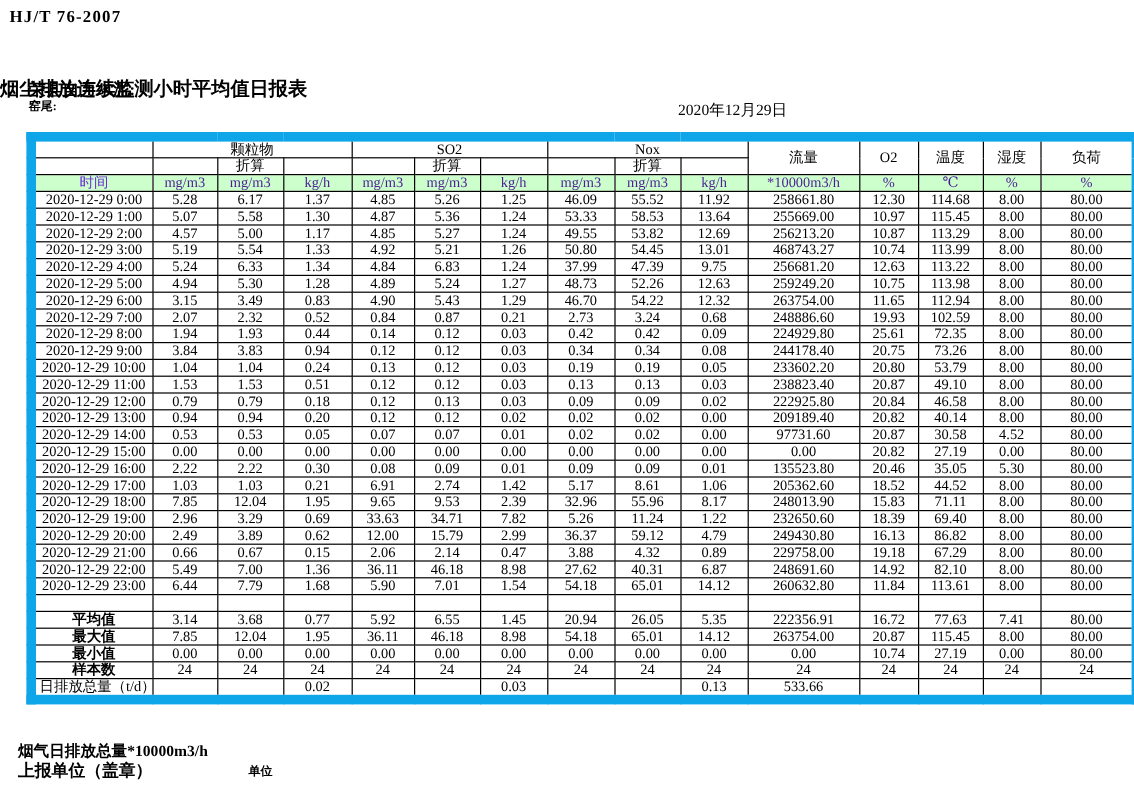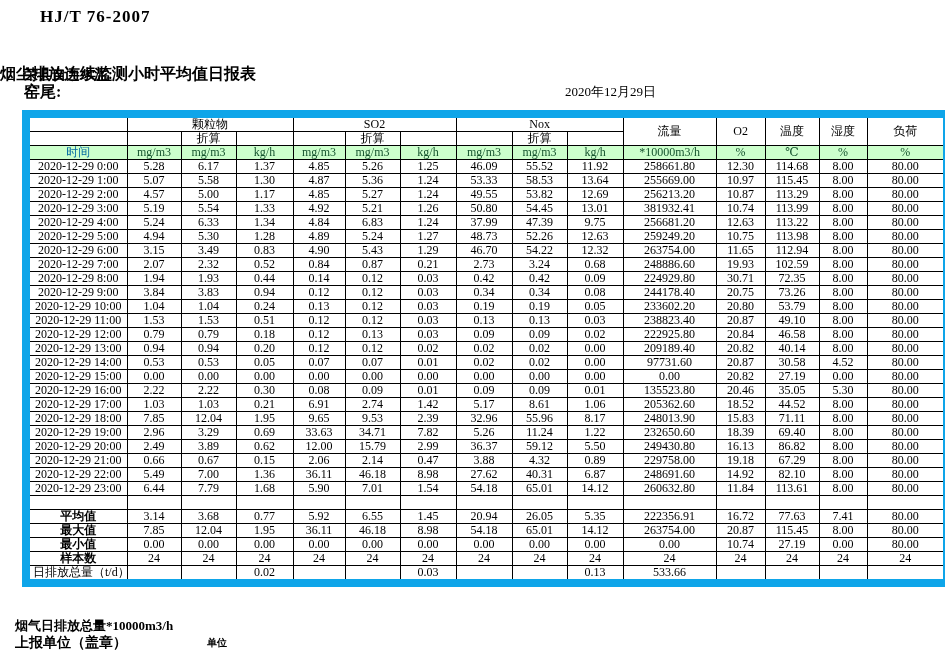--- a/index.html
+++ b/index.html
@@ -2,39 +2,39 @@
 <html><head>
 <meta charset="utf-8">
 <style>
   * { box-sizing: border-box; }
   html,body { margin:0; padding:0; }
   body {
     width:945px; height:657px; position:relative; overflow:hidden;
     background:#ffffff; color:#000;
     font-family:"Liberation Serif","DejaVu Serif",serif;
   }
-  .std-no { position:absolute; top:7px; left:40px; font-size:17px; font-weight:bold; letter-spacing:1px; }
+  .std-no { position:absolute; top:7px; left:8px; font-size:14px; font-weight:bold; letter-spacing:1px; }
   .title { position:absolute; top:30px; left:0; width:660px; text-align:left; font-size:16px; font-weight:bold;margin-top:34px; }
   .company { position:absolute; top:66px; left:24px; font-size:14px; font-weight:bold; }
-  .station { position:absolute; top:82px; left:24px; font-size:16px; font-weight:bold; }
+  .station { position:absolute; top:82px; left:24px; font-size:10px; font-weight:bold; }
   .report-date { position:absolute; top:83px; left:565px; font-size:13px; }
 
   table.report {
     position:absolute; top:110px; left:22px; width:921px;
     border-collapse:collapse; table-layout:fixed;
     border:8px solid #0ea5e9;
   }
   table.report td {
     border:1px solid #000; height:14px; line-height:13px;
     font-size:12px; padding:0 3px; white-space:nowrap; overflow:hidden;
     text-align:center;
   }
   tr.units-row td { background:#ccffcc; }
-  td.unit { color:#14532d; font-size:11px; }
-  td.time-head { font-size:13px; color:#0369a1; }
+  td.unit { color:#4c1d95; font-size:11px; }
+  td.time-head { font-size:13px; color:#6d28d9; }
   td.num { text-align:right; }
   td.time-cell { text-align:right; padding-right:6px; }
   td.sum-label { text-align:right; padding-right:4px;font-weight:bold; }
   td.total-label { text-align:left; padding-left:1px; }
   td.thickL { border-left:2px solid #000; }
 
   .flue-total { position:absolute; top:617px; left:15px; font-size:13px; font-weight:bold; }
   .report-unit { position:absolute; top:634px; left:15px; font-size:14px; font-weight:bold; }
   .unit-label { position:absolute; top:636px; left:207px; font-size:10px; font-weight:bold; }
 </style>
@@ -163,21 +163,21 @@
         <td class="time-cell">2020-12-29 3:00</td>
         <td class="num">5.19</td>
         <td class="num">5.54</td>
         <td class="num">1.33</td>
         <td class="num">4.92</td>
         <td class="num">5.21</td>
         <td class="num">1.26</td>
         <td class="num">50.80</td>
         <td class="num">54.45</td>
         <td class="num">13.01</td>
-        <td class="num thickL">381932.41</td>
+        <td class="num thickL">468743.27</td>
         <td class="num">10.74</td>
         <td class="num">113.99</td>
         <td class="num">8.00</td>
         <td class="num">80.00</td>
       </tr>
       <tr>
         <td class="time-cell">2020-12-29 4:00</td>
         <td class="num">5.24</td>
         <td class="num">6.33</td>
         <td class="num">1.34</td>
@@ -249,21 +249,21 @@
         <td class="num">1.94</td>
         <td class="num">1.93</td>
         <td class="num">0.44</td>
         <td class="num">0.14</td>
         <td class="num">0.12</td>
         <td class="num">0.03</td>
         <td class="num">0.42</td>
         <td class="num">0.42</td>
         <td class="num">0.09</td>
         <td class="num thickL">224929.80</td>
-        <td class="num">30.71</td>
+        <td class="num">25.61</td>
         <td class="num">72.35</td>
         <td class="num">8.00</td>
         <td class="num">80.00</td>
       </tr>
       <tr>
         <td class="time-cell">2020-12-29 9:00</td>
         <td class="num">3.84</td>
         <td class="num">3.83</td>
         <td class="num">0.94</td>
         <td class="num">0.12</td>
@@ -451,21 +451,21 @@
       <tr>
         <td class="time-cell">2020-12-29 20:00</td>
         <td class="num">2.49</td>
         <td class="num">3.89</td>
         <td class="num">0.62</td>
         <td class="num">12.00</td>
         <td class="num">15.79</td>
         <td class="num">2.99</td>
         <td class="num">36.37</td>
         <td class="num">59.12</td>
-        <td class="num">5.50</td>
+        <td class="num">4.79</td>
         <td class="num thickL">249430.80</td>
         <td class="num">16.13</td>
         <td class="num">86.82</td>
         <td class="num">8.00</td>
         <td class="num">80.00</td>
       </tr>
       <tr>
         <td class="time-cell">2020-12-29 21:00</td>
         <td class="num">0.66</td>
         <td class="num">0.67</td>

